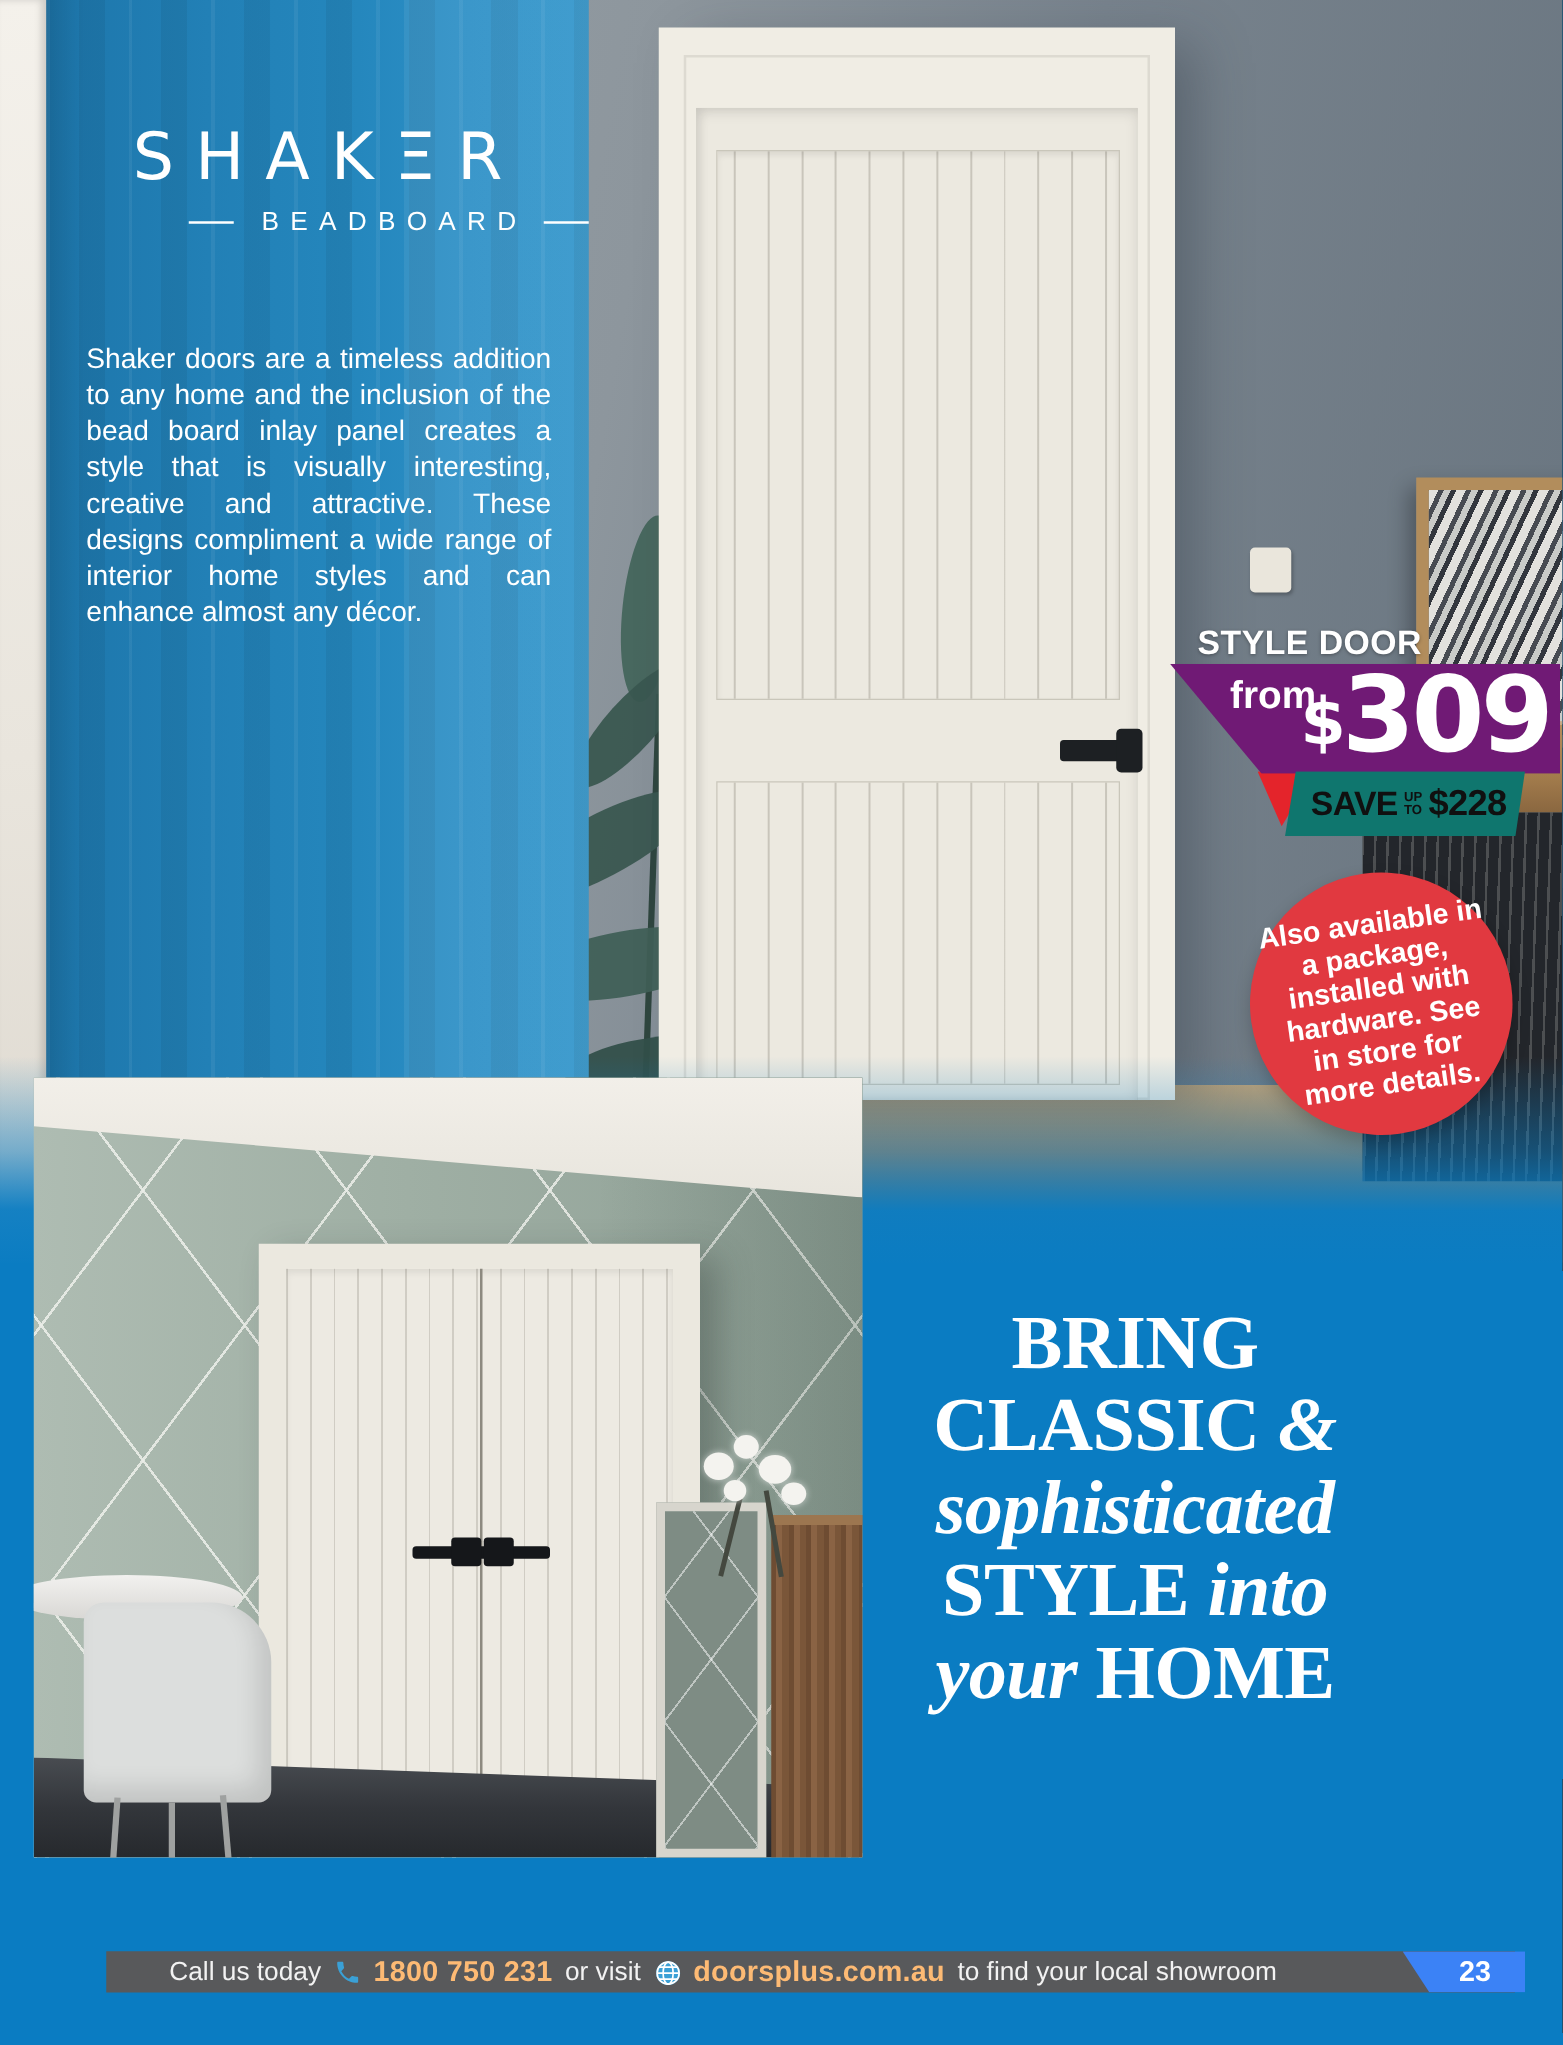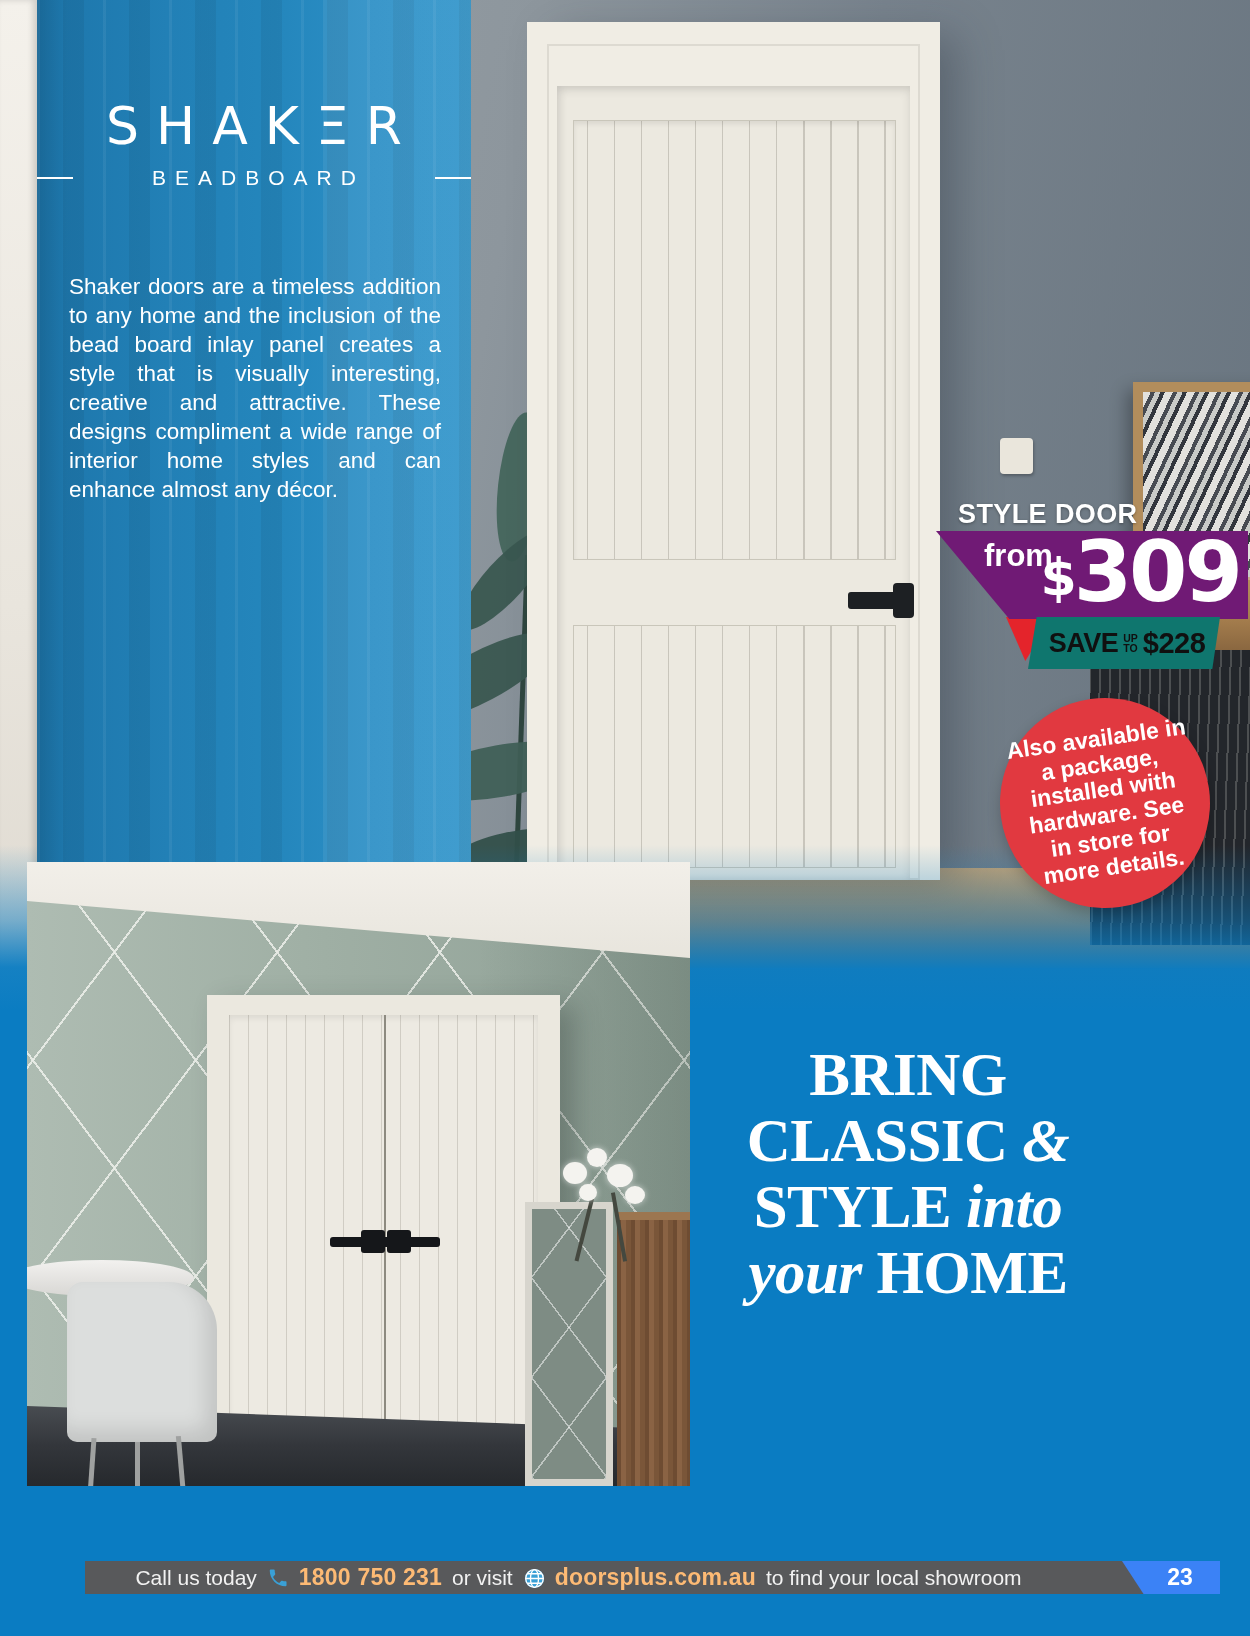--- a/index.html
+++ b/index.html
@@ -52,21 +52,21 @@
 
   
   .brand-panel{left:37px;top:0;width:434px;height:862px;color:#fff;
      background:
        linear-gradient(90deg,rgba(0,0,0,.12) 0%,rgba(0,0,0,0) 7%),
        linear-gradient(90deg,rgba(255,255,255,0) 0 66%,rgba(255,255,255,.07) 66% 100%),
        repeating-linear-gradient(90deg,rgba(255,255,255,.06) 0 3px,rgba(0,0,0,0) 3px 26px,rgba(0,0,0,.06) 26px 47px,rgba(0,0,0,0) 47px 66px),
        linear-gradient(90deg,#1d76ab 0%,#2280b6 30%,#2486bc 55%,#2c8fc6 78%,#3296cb 100%);}
   .logo-word{margin-top:96px;text-align:center;font-family:"DejaVu Sans",sans-serif;
      font-size:52px;font-weight:400;letter-spacing:17px;padding-left:17px;line-height:60px;}
-  .logo-sub{margin-top:10px;display:flex;align-items:center;justify-content:space-between;gap:13px;}
+  .logo-sub{margin-top:10px;display:flex;align-items:center;justify-content:flex-end;gap:13px;}
   .logo-sub .dash{width:36px;height:2px;background:#fff;}
   .logo-sub .txt{font-size:21px;letter-spacing:9px;padding-left:9px;}
   .panel-copy{margin:82px 30px 0 32px;font-size:22.5px;line-height:29px;text-align:justify;}
   .panel-copy.second{margin-top:30px;}
 
   
   .single-door-label{left:958px;top:499px;font-size:27px;font-weight:700;color:#fff;
      letter-spacing:.4px;text-shadow:0 1px 3px rgba(0,0,0,.35);}
   .price-badge{left:936px;top:531px;width:312px;height:88px;background:#701a75;
      clip-path:polygon(0 0,100% 0,100% 100%,23.5% 100%);}
@@ -239,20 +239,21 @@
     <div class="abs bloom b1"></div>
     <div class="abs bloom b2"></div>
     <div class="abs bloom b3"></div>
     <div class="abs bloom b4"></div>
     <div class="abs bloom b5"></div>
   </div>
 
   <div class="abs headline">
     <div>BRING</div>
     <div><span>CLASSIC </span><i>&amp;</i></div>
+    <div><i>sophisticated</i></div>
     <div><span>STYLE </span><i>into</i></div>
     <div><i>your </i><span>HOME</span></div>
   </div>
 
   <div class="abs footer-bar">
     <span class="f-small">Call us today</span>
     <span class="f-icon">
       <svg viewBox="0 0 24 24" width="22" height="22">
           <path fill="#3aa0d6" d="M6.6 10.8c1.5 2.9 3.8 5.2 6.7 6.7l2.2-2.2c.3-.3.7-.4 1.1-.3 1.2.4 2.4.6 3.7.6.6 0 1 .5 1 1V20c0 .6-.4 1-1 1C10.8 21 3 13.2 3 3.7c0-.6.4-1 1-1h3.4c.5 0 1 .4 1 1 0 1.3.2 2.5.6 3.7.1.4 0 .8-.3 1.1l-2.1 2.3z"></path>
         </svg>

